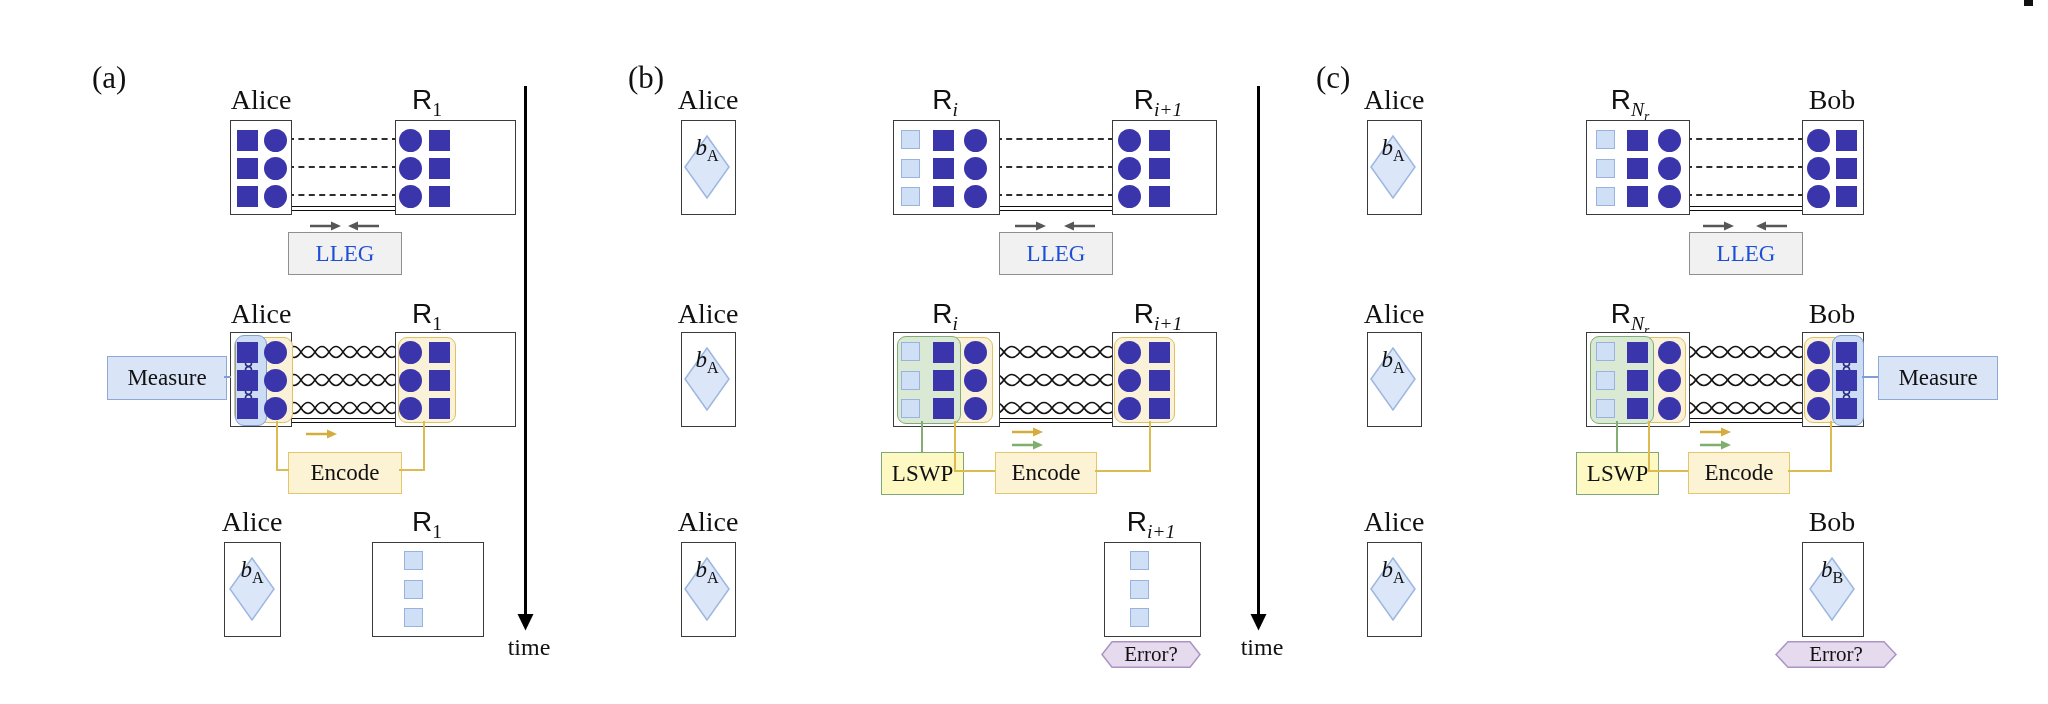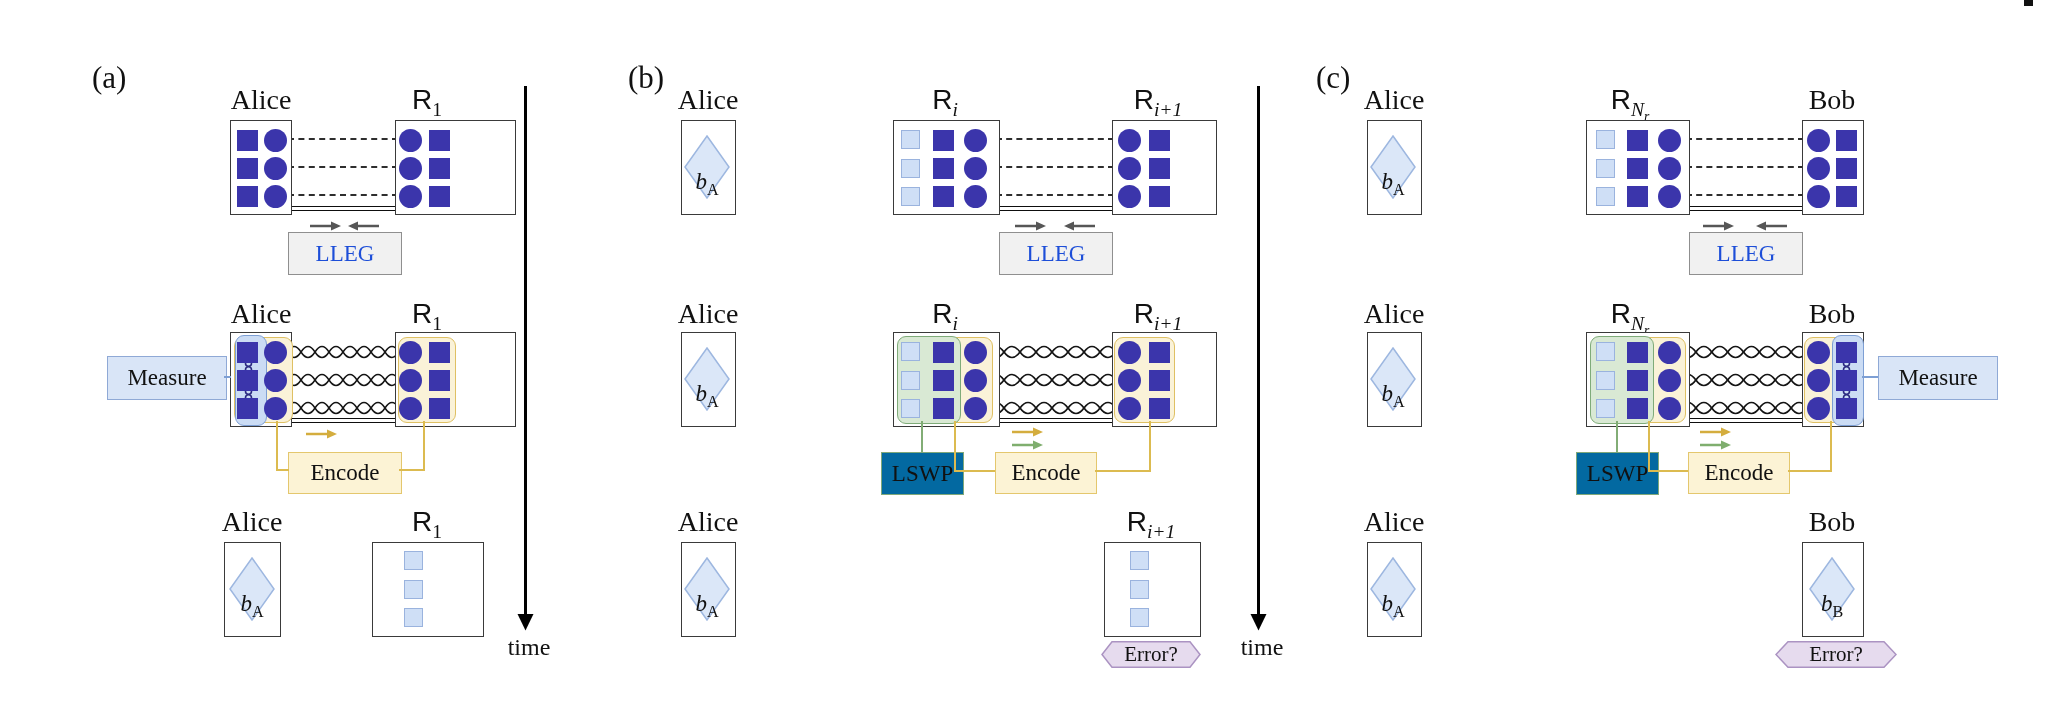--- a/index.html
+++ b/index.html
@@ -19,24 +19,24 @@
   .hlb{background:#cbdcf4;border:1.7px solid #7d9fd4}
   .lbl{position:absolute;transform:translateX(-50%);font-size:28px;line-height:1.05;white-space:nowrap}
   .lbl sub{font-size:70%}
   .rs{font-family:"Liberation Sans",sans-serif}
   .it{font-style:italic}
   .tag{position:absolute;font-size:31px}
   .proc{position:absolute;display:flex;align-items:center;justify-content:center;font-size:23px}
   .lleg{background:#f1f1f1;border:1.6px solid #8f8f8f;color:#1d4ed8}
   .meas{background:#d9e5f7;border:1.6px solid #8fa9d6}
   .enc{background:#fcf3d5;border:1.6px solid #e4c76d}
-  .lswp{background:#0369a1;border:1.6px solid #7fa87a}
+  .lswp{background:#fef9c3;border:1.6px solid #7fa87a}
   .wire{position:absolute}
   .wy{background:#dcbb50}.wg{background:#82ad76}.wb{background:#7d9fd4}
-  .dia{position:absolute;width:46px;height:64px;display:flex;align-items:flex-end;justify-content:center}
+  .dia{position:absolute;width:46px;height:64px;display:flex;align-items:flex-start;justify-content:center}
   .dia svg{position:absolute;left:0;top:0}
   .bit{position:relative;font-size:23px;z-index:1}
   .bit sub{font-size:70%}
   .err{position:absolute;height:27px;display:flex;align-items:center;justify-content:center}
   .err svg{position:absolute;left:0;top:0}
   .err span{position:relative;font-size:21px;z-index:1}
   .tline{position:absolute;width:2.6px;background:#000}
   .tlabel{position:absolute;transform:translateX(-50%);font-size:24px}
 </style>
 </head>

